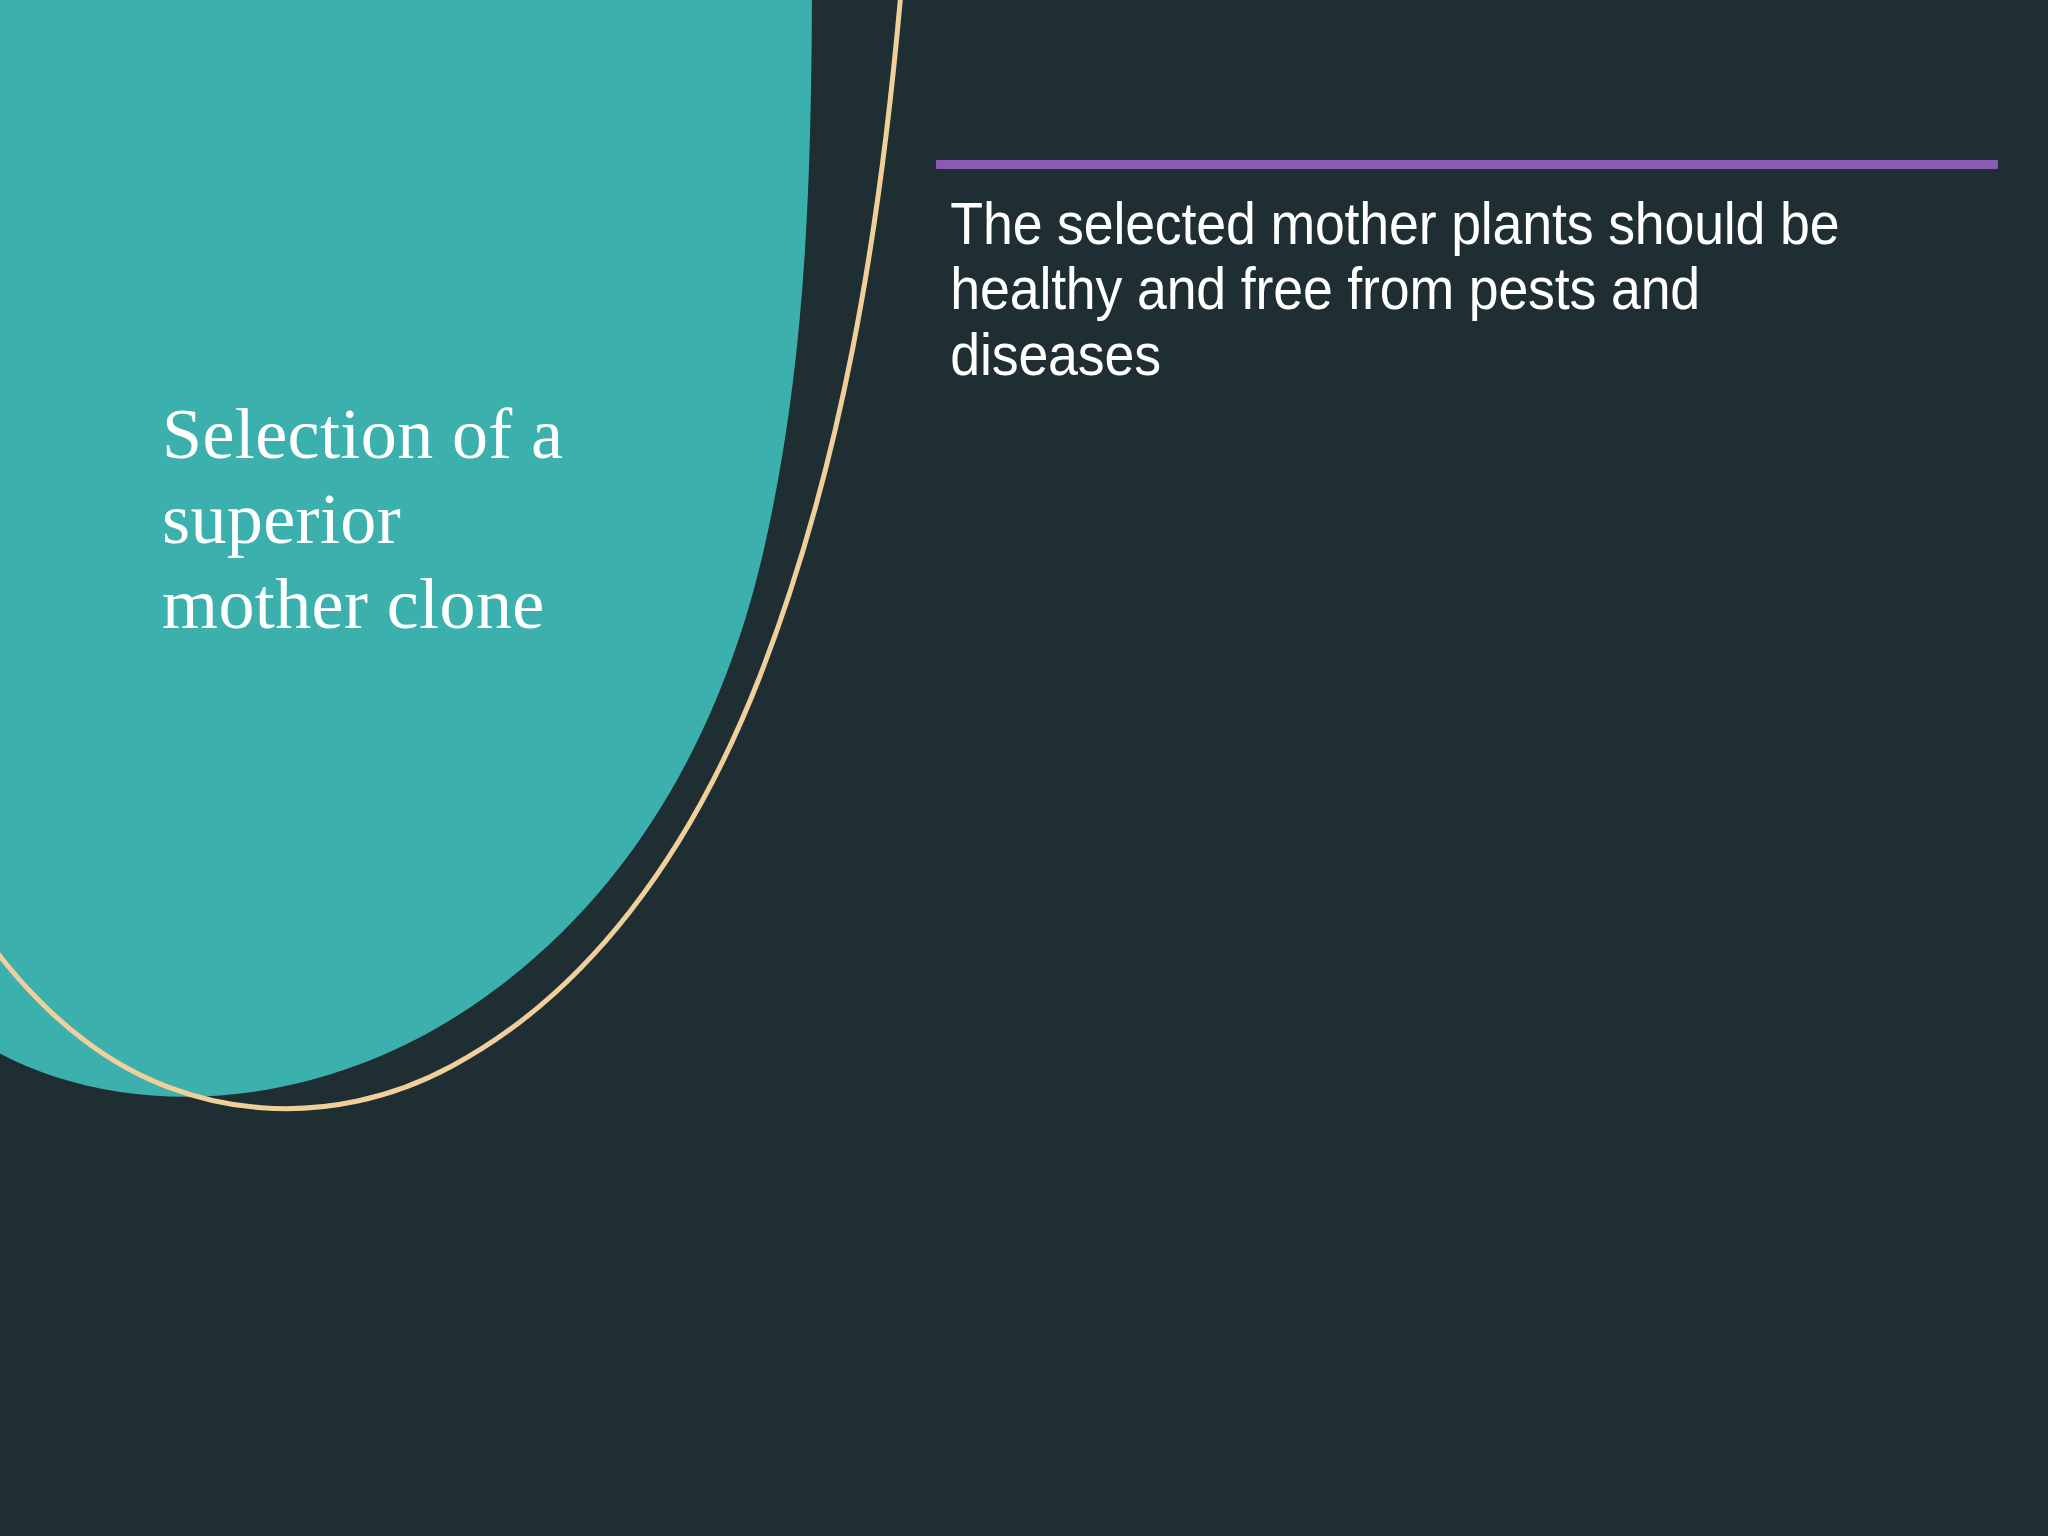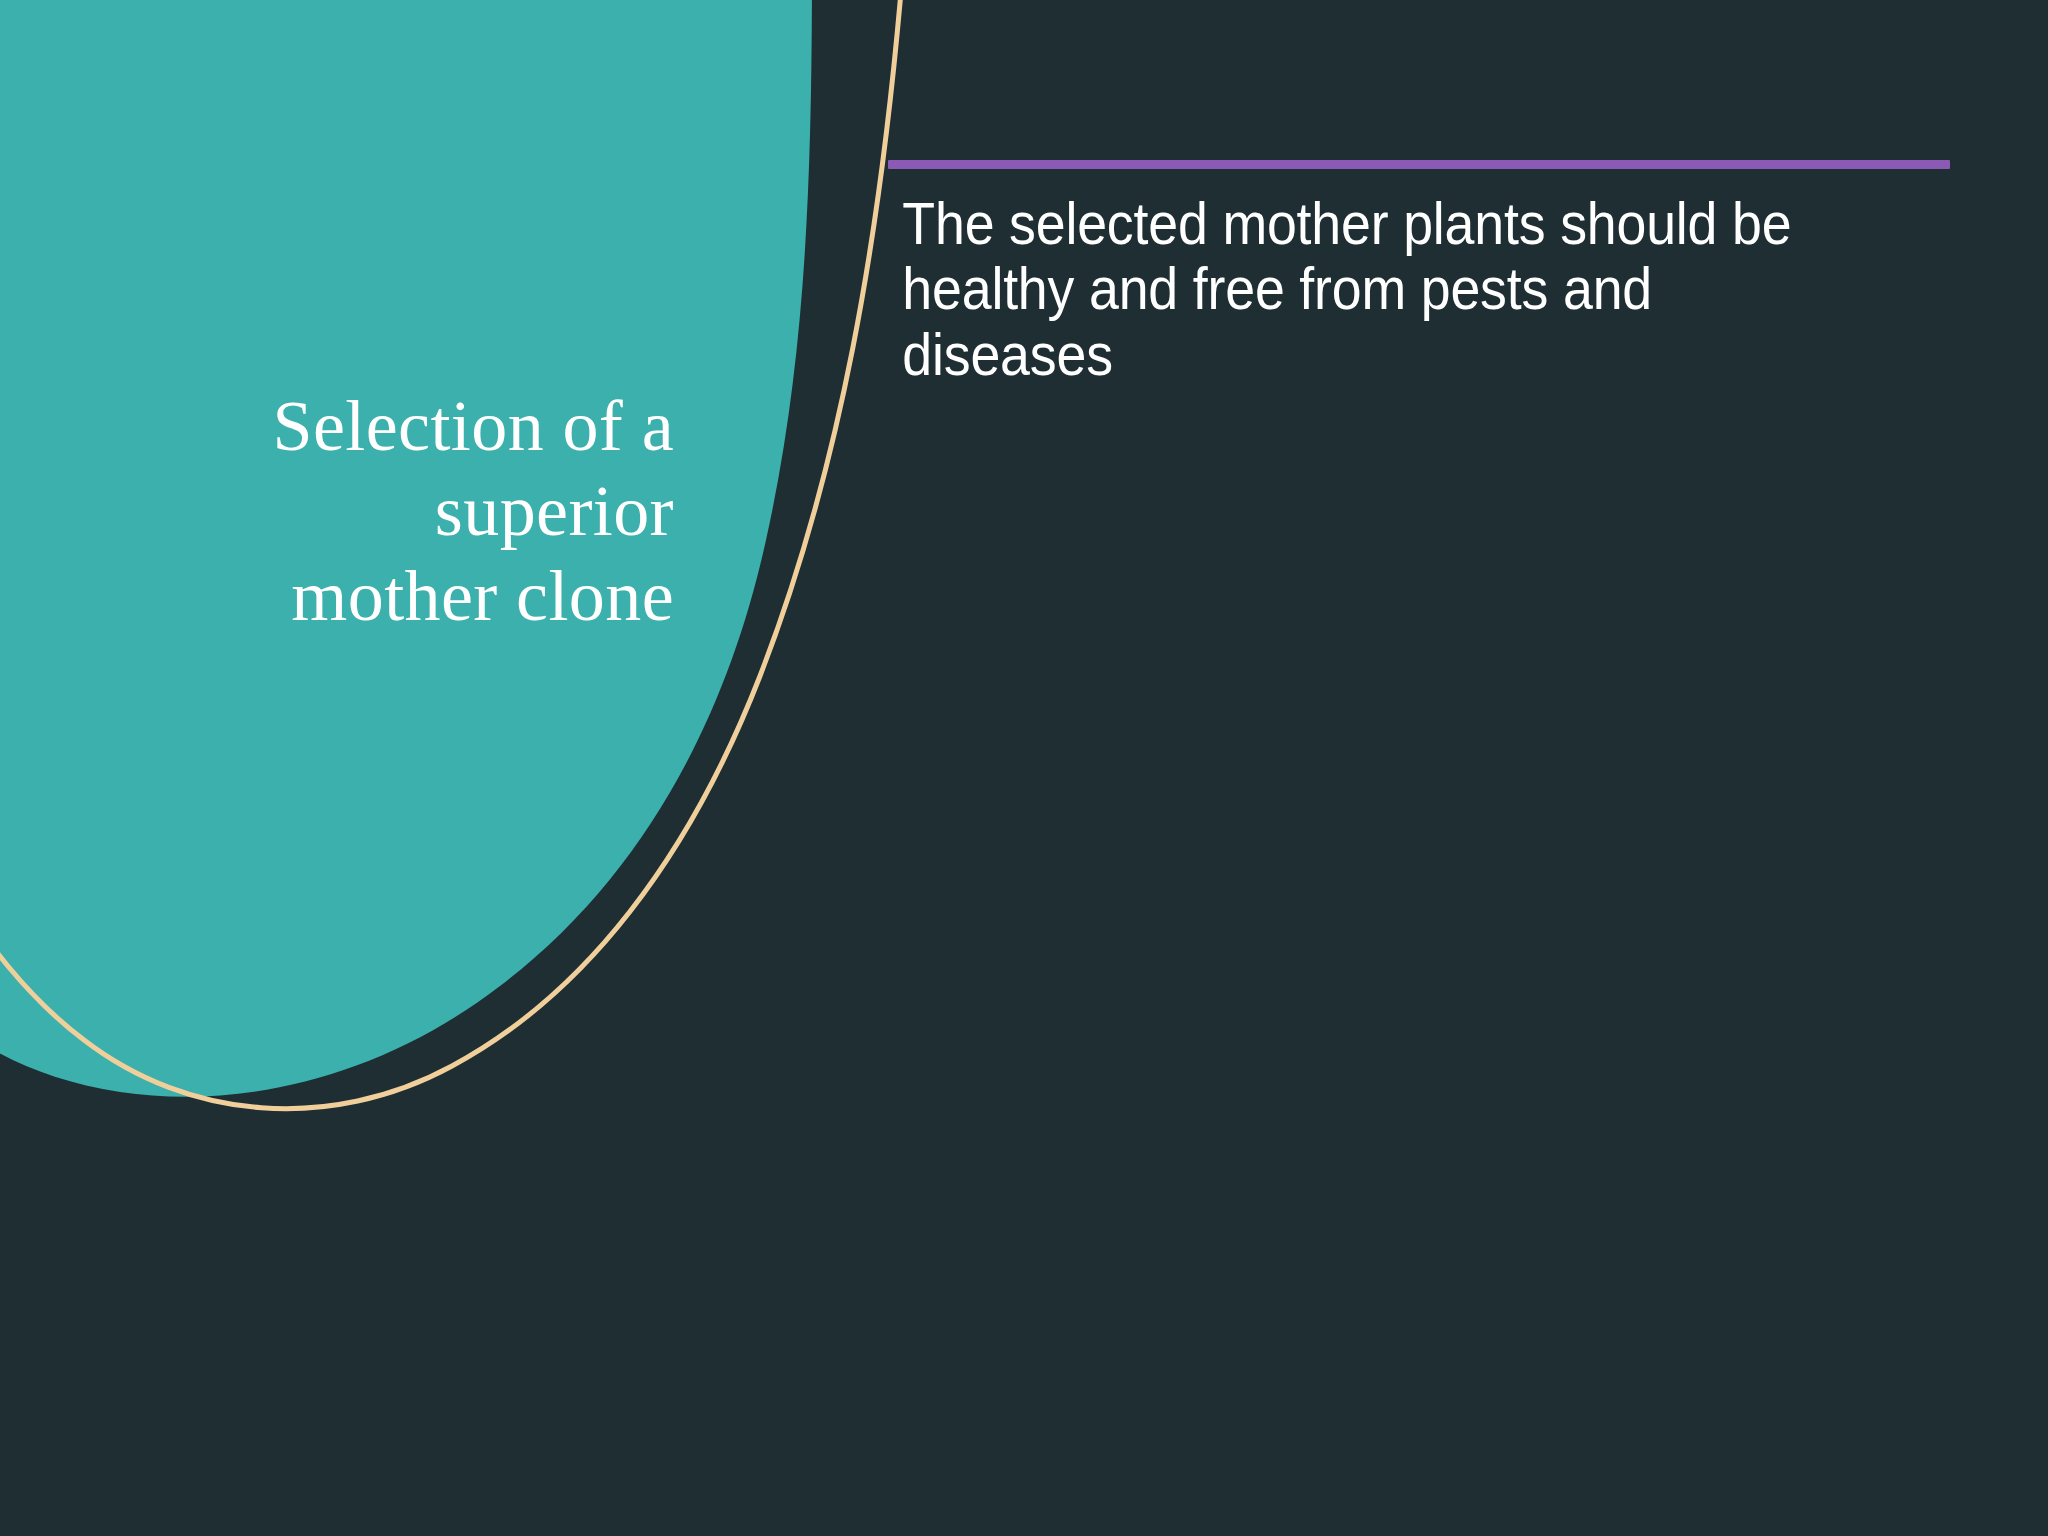--- a/index.html
+++ b/index.html
@@ -31,37 +31,37 @@
     left: 0;
     top: 380px;
     width: 790px;
     height: 320px;
     display: flex;
     align-items: flex-start;
     justify-content: flex-start;
     pointer-events: none;
   }
   #title-text {
-    margin: 4px;
+    margin: 12px;
     padding: 0 0 0 150px;
     width: 520px;
     font-family: "Liberation Serif", serif;
     font-weight: 400;
     font-size: 72px;
     line-height: 1.18;
     color: #ffffff;
     letter-spacing: 0.4px;
-    text-align: right;
+    text-align: left;
     white-space: pre-line;
   }
 
   
   #content-column {
     position: absolute;
-    left: 888px;
+    left: 936px;
     top: 0;
     width: 1062px;
     height: 1536px;
   }
 
   .content-block {
     position: absolute;
     left: 0;
     width: 1062px;
   }

